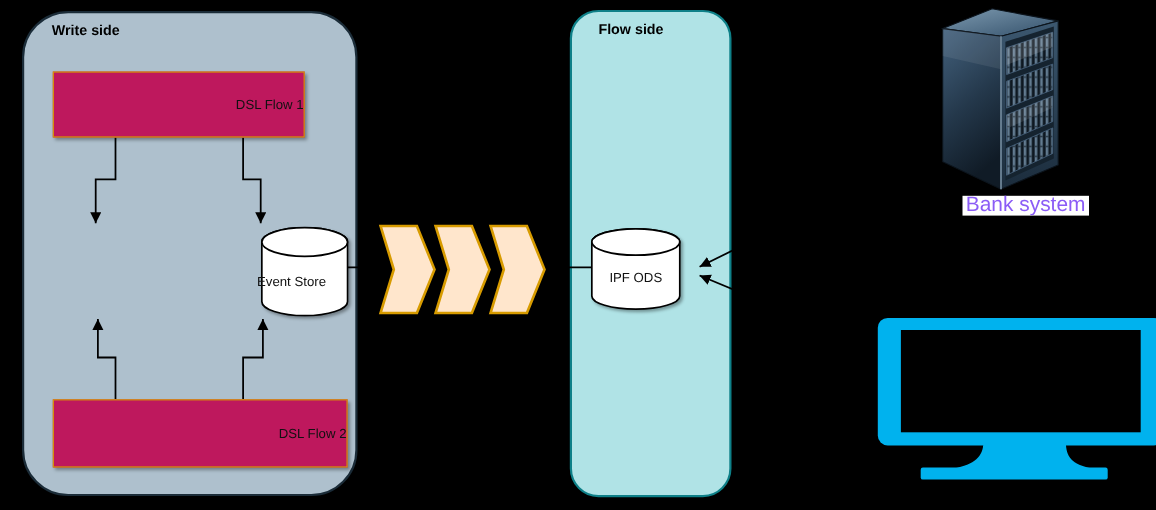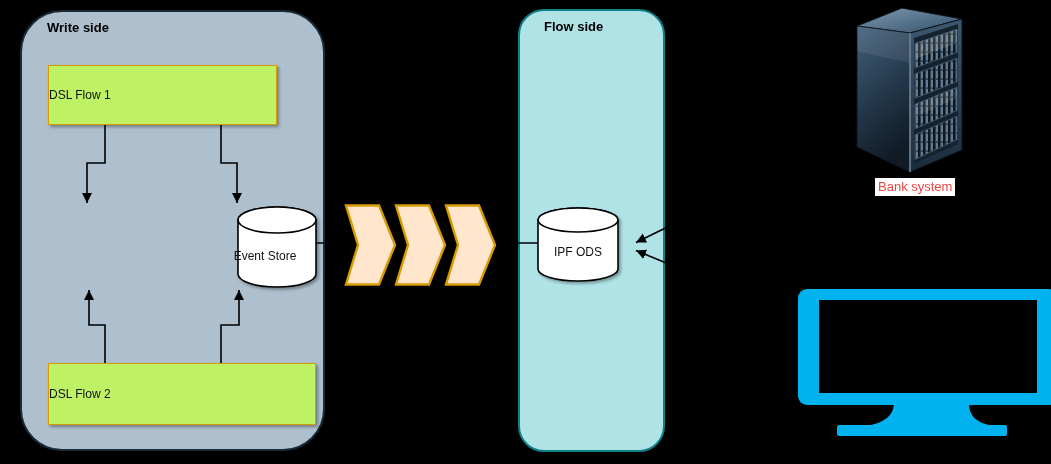--- a/index.html
+++ b/index.html
@@ -7,37 +7,37 @@
           font-family:"Liberation Sans","DejaVu Sans",sans-serif;overflow:hidden;margin-left:12px;}
   .abs{position:absolute;}
   .container{box-sizing:border-box;position:absolute;}
   .container-write{left:8px;top:10px;width:305px;height:441px;background:#aec0cd;
                    border:2px solid #1b2c38;border-radius:42px;}
   .container-read{left:506px;top:9px;width:147px;height:443px;background:#b0e3e6;
                   border:2px solid #0e8088;border-radius:26px;}
   .container-title{position:absolute;font-size:13px;font-weight:bold;color:#000;white-space:nowrap;}
   .title-write{left:25px;top:8px;}
   .title-read{left:24px;top:8px;}
-  .proc-box{box-sizing:border-box;position:absolute;background:#bef264;border:1px solid #d79b00;
-            display:flex;align-items:center;justify-content:flex-start;font-size:12px;color:#111;
+  .proc-box{box-sizing:border-box;position:absolute;background:#be185d;border:1px solid #d79b00;
+            display:flex;align-items:center;justify-content:flex-end;font-size:12px;color:#111;
             box-shadow:2px 2px 3px rgba(0,0,0,0.35);}
   .dsl1{left:36px;top:65px;width:229px;height:60px;}
   .dsl2{left:36px;top:363px;width:268px;height:62px;}
   .cyl{position:absolute;}
   .cyl svg{display:block;filter:drop-shadow(2px 2px 1.5px rgba(0,0,0,0.35));}
   .cyl-label{position:absolute;left:0;width:100%;text-align:center;font-size:12px;color:#111;white-space:nowrap;}
   .msglog{left:35px;top:206px;width:80px;height:82px;}
   .evtstore{left:185px;top:206px;width:96px;height:82px;padding-left:40px;}
   .ipfods{left:525px;top:207px;width:82px;height:75px;}
   .lbl-mid{top:43px;}
   .lbl-ipf{top:38px;}
   .chevrons{left:332px;top:203px;}
   .connectors{left:0;top:0;pointer-events:none;}
   .bank-img{left:843px;top:3px;}
-  .bank-label{left:863px;top:178px;background:#ffffff;color:#ef4444;font-size:13px;
+  .bank-label{left:863px;top:178px;background:#ffffff;color:#8b5cf6;font-size:19px;
               padding:1px 3px;line-height:16px;white-space:nowrap;text-align:center;}
   .monitor{left:785px;top:288px;}
 </style>
 </head>
 <body>
 
 <div id="canvas">
 
   <div class="container container-write">
     <div class="container-title title-write">Write side</div>

